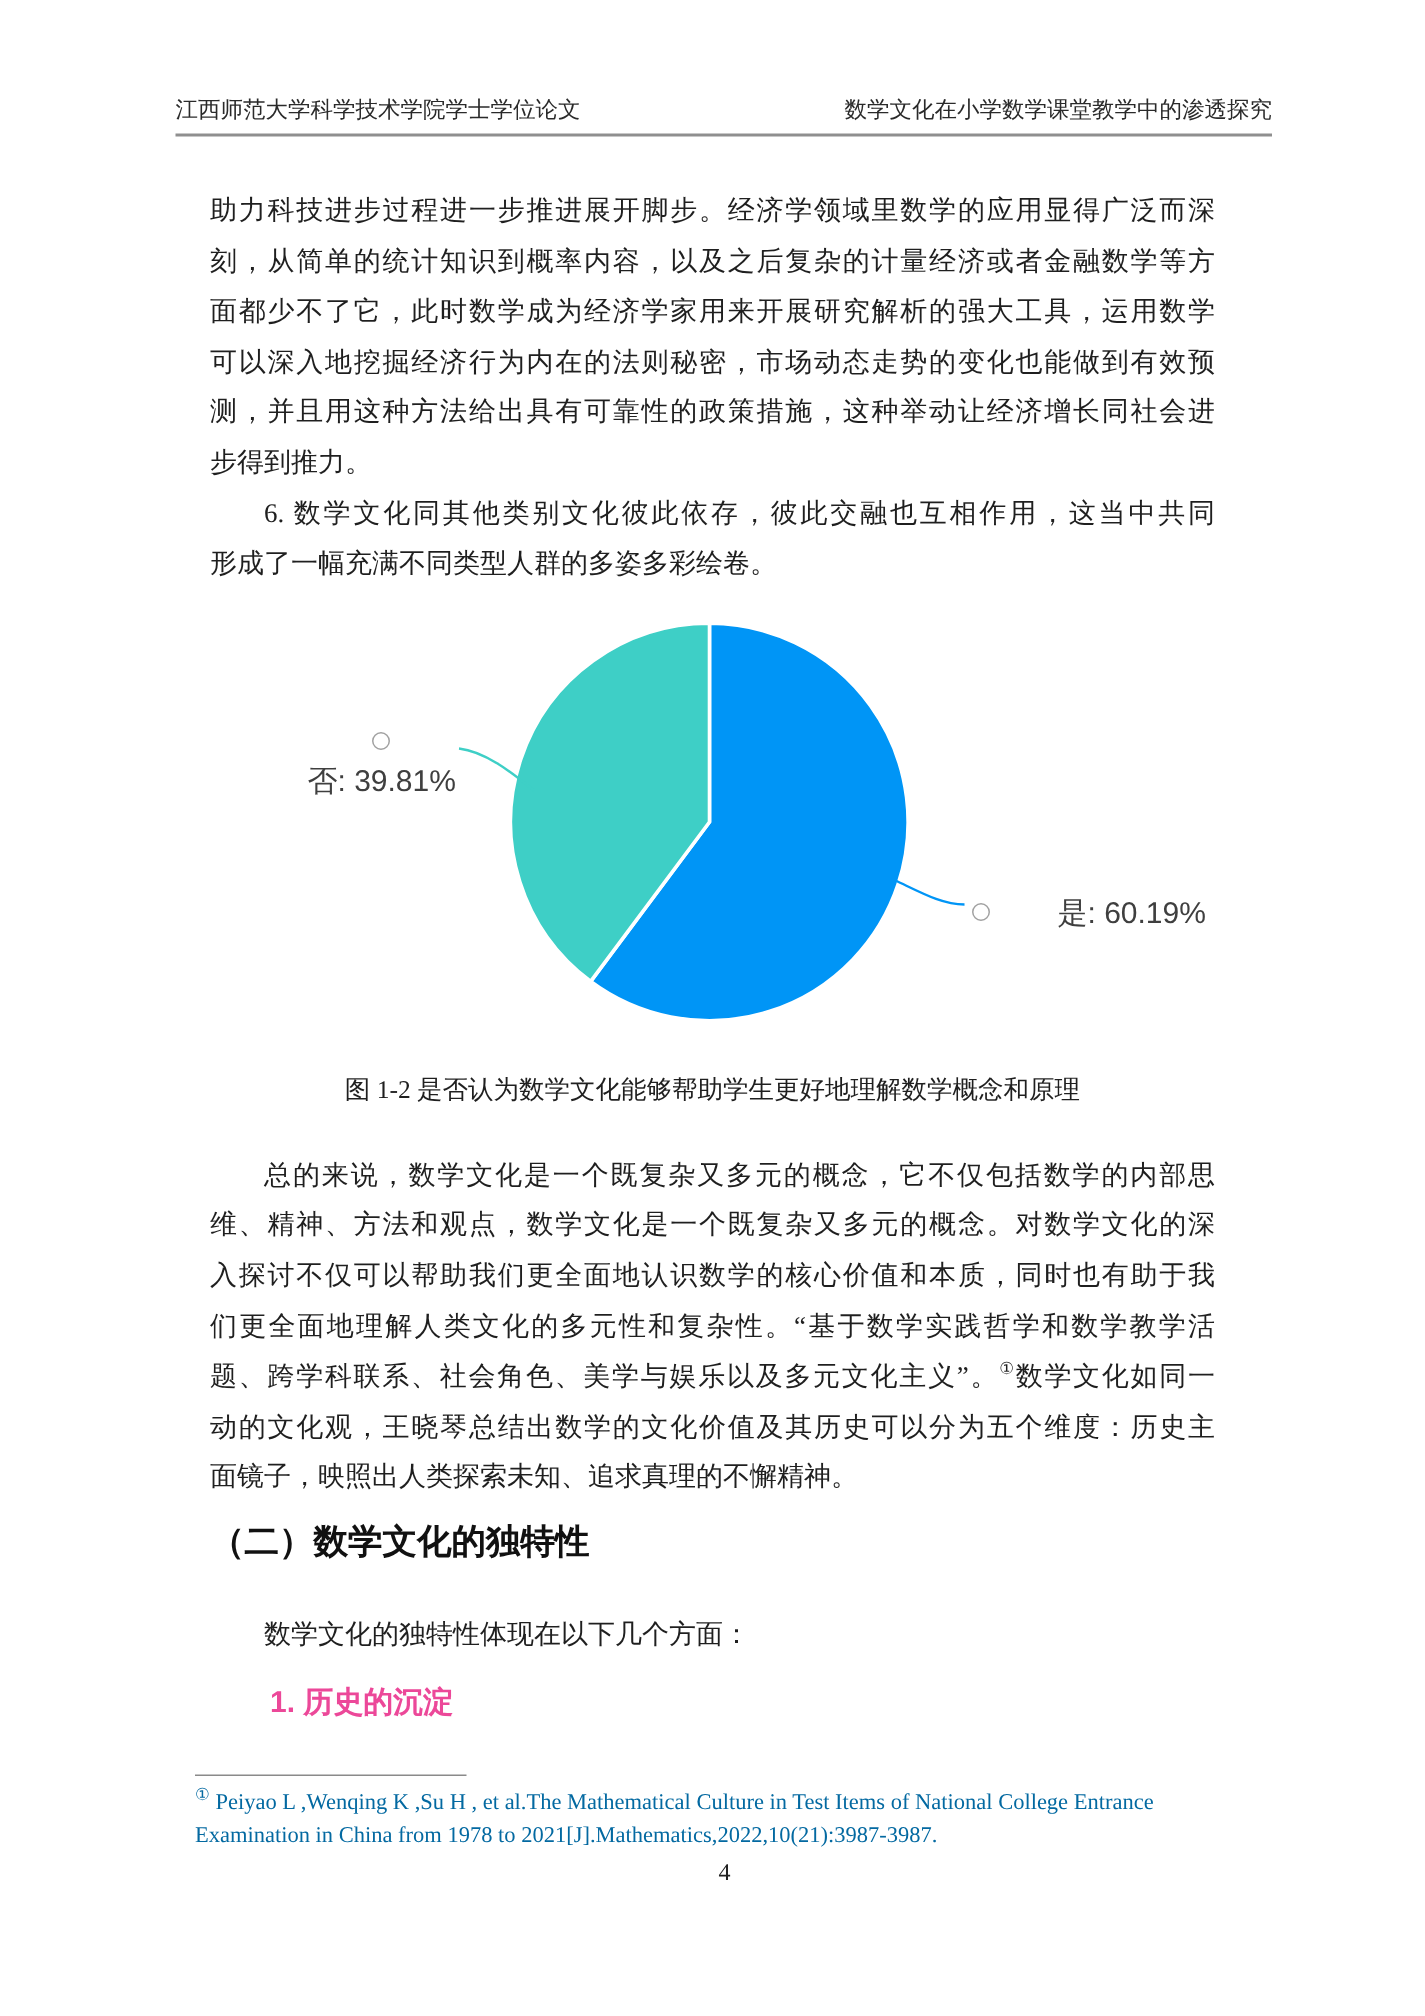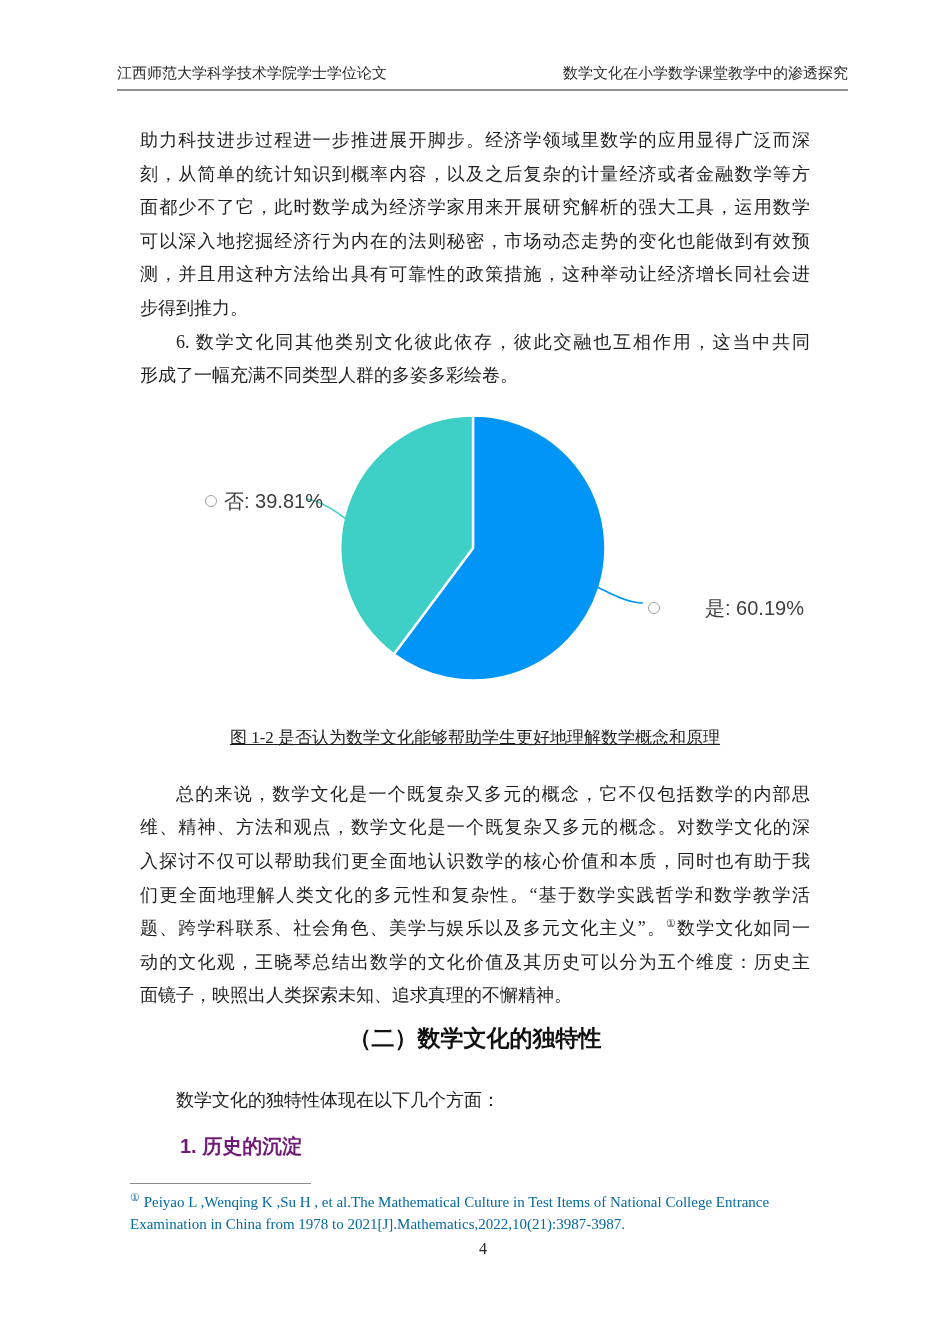--- a/index.html
+++ b/index.html
@@ -31,36 +31,36 @@
   .chartwrap svg{position:absolute;left:0;top:0;}
   .pie-label{
     position:absolute;display:flex;align-items:center;gap:7px;
     font-family:"Liberation Sans","DejaVu Sans",sans-serif;
     font-size:20px;color:#3f3f3f;white-space:nowrap;
   }
   .pie-label .ring{
     width:12px;height:12px;border:1.6px solid #a2a2a2;border-radius:50%;
     box-sizing:border-box;flex:0 0 auto;
   }
-  .lbl-no{left:205px;top:73px;}
+  .lbl-no{left:205px;top:73px;flex-direction:column;}
   .lbl-yes{left:648px;top:180px;gap:45px;}
   
-  .caption{margin-top:11px;text-align:center;font-size:17px;line-height:24px;color:#1f1f1f;text-decoration:underline;}
+  .caption{text-align:center;font-size:17px;line-height:24px;color:#1f1f1f;}
   
   .p3{margin-top:28px;}
   
   .sec-h{
     margin-top:8px;font-family:"Liberation Sans","DejaVu Sans",sans-serif;
-    font-weight:bold;font-size:23px;line-height:34px;color:#111;text-align:center;
+    font-weight:bold;font-size:23px;line-height:34px;color:#111;
   }
   .sec-intro{margin-top:28px;font-size:18px;line-height:34px;text-indent:2em;}
   .sec-sub{
     margin-top:14px;padding-left:2em;
     font-family:"Liberation Sans","DejaVu Sans",sans-serif;
-    font-weight:bold;font-size:20px;line-height:30px;color:#701a75;
+    font-weight:bold;font-size:20px;line-height:30px;color:#ec4899;
   }
   
   .footnote{position:absolute;left:130px;top:1183px;width:700px;font-size:15px;line-height:22px;color:#0369a1;}
   .fn-rule{width:181px;border-top:1px solid #8a8a8a;margin-bottom:7px;}
   
   .pagenum{position:absolute;left:0;top:1240px;width:100%;text-align:center;font-size:16px;color:#222;}
 </style>
 </head>
 <body>
 

